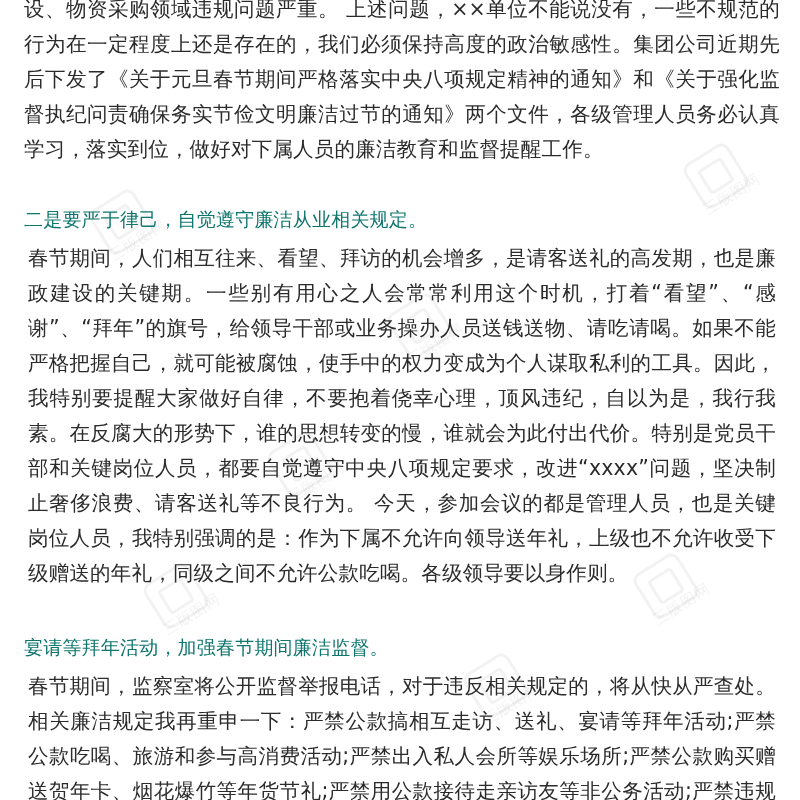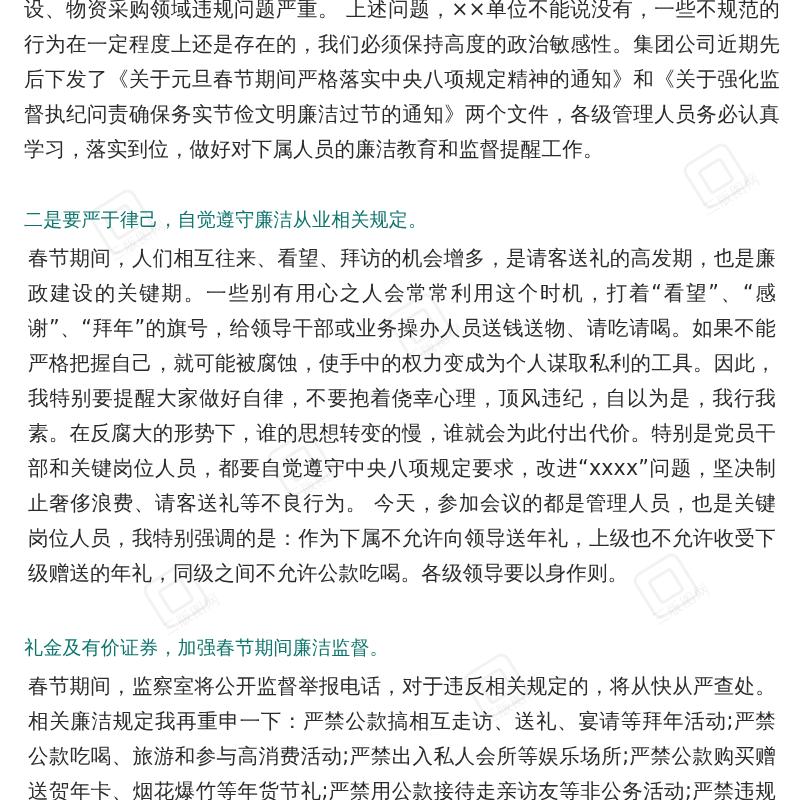--- a/index.html
+++ b/index.html
@@ -134,18 +134,18 @@
     <p class="para clipped-top">设、物资采购领域违规问题严重。 上述问题，××单位不能说没有，一些不规范的行为在一定程度上还是存在的，我们必须保持高度的政治敏感性。集团公司近期先后下发了《关于元旦春节期间严格落实中央八项规定精神的通知》和《关于强化监督执纪问责确保务实节俭文明廉洁过节的通知》两个文件，各级管理人员务必认真学习，落实到位，做好对下属人员的廉洁教育和监督提醒工作。</p>
 
     <div class="spacer-para"></div>
 
     <p class="heading-line">二是要严于律己，自觉遵守廉洁从业相关规定。</p>
 
     <p class="para tight">春节期间，人们相互往来、看望、拜访的机会增多，是请客送礼的高发期，也是廉政建设的关键期。一些别有用心之人会常常利用这个时机，打着“看望”、“感谢”、“拜年”的旗号，给领导干部或业务操办人员送钱送物、请吃请喝。如果不能严格把握自己，就可能被腐蚀，使手中的权力变成为个人谋取私利的工具。因此，我特别要提醒大家做好自律，不要抱着侥幸心理，顶风违纪，自以为是，我行我素。在反腐大的形势下，谁的思想转变的慢，谁就会为此付出代价。特别是党员干部和关键岗位人员，都要自觉遵守中央八项规定要求，改进“xxxx”问题，坚决制止奢侈浪费、请客送礼等不良行为。 今天，参加会议的都是管理人员，也是关键岗位人员，我特别强调的是：作为下属不允许向领导送年礼，上级也不允许收受下级赠送的年礼，同级之间不允许公款吃喝。各级领导要以身作则。</p>
 
     <div class="spacer-para"></div>
 
-    <p class="heading-line">礼金及有价证券，加强春节期间廉洁监督。</p>
+    <p class="heading-line">宴请等拜年活动，加强春节期间廉洁监督。</p>
 
     <p class="para tight">春节期间，监察室将公开监督举报电话，对于违反相关规定的，将从快从严查处。相关廉洁规定我再重申一下：严禁公款搞相互走访、送礼、宴请等拜年活动;严禁公款吃喝、旅游和参与高消费活动;严禁出入私人会所等娱乐场所;严禁公款购买赠送贺年卡、烟花爆竹等年货节礼;严禁用公款接待走亲访友等非公务活动;严禁违规收受业务关联单位(个人)礼品、礼金及有价证券、支付凭证、商业支付卡、电子红包;严禁组织或参与各种形式的赌博活动;严禁公车私用，用公车走亲串友或借公务活动顺便办理私事;严禁党员干部搞迷信活动。 对于违反上述规定的，举报一起，查实一起;发现一起，处理一起，决不姑息迁就!</p>
 
   </div>
 </div>
 
 </body></html>

